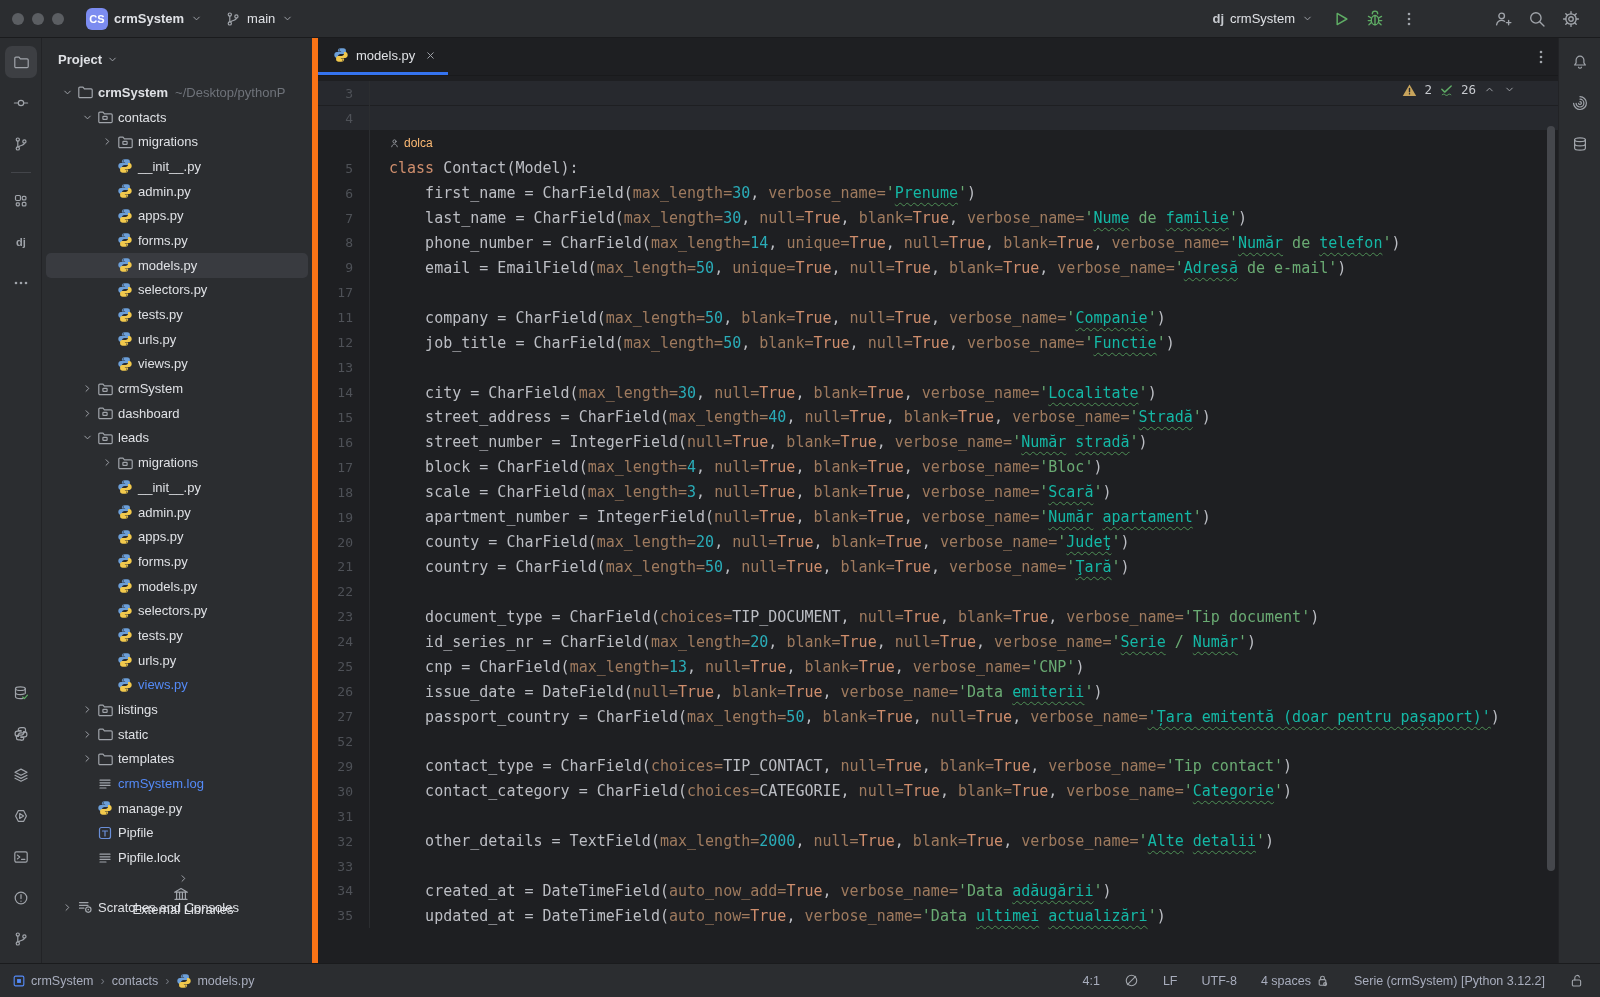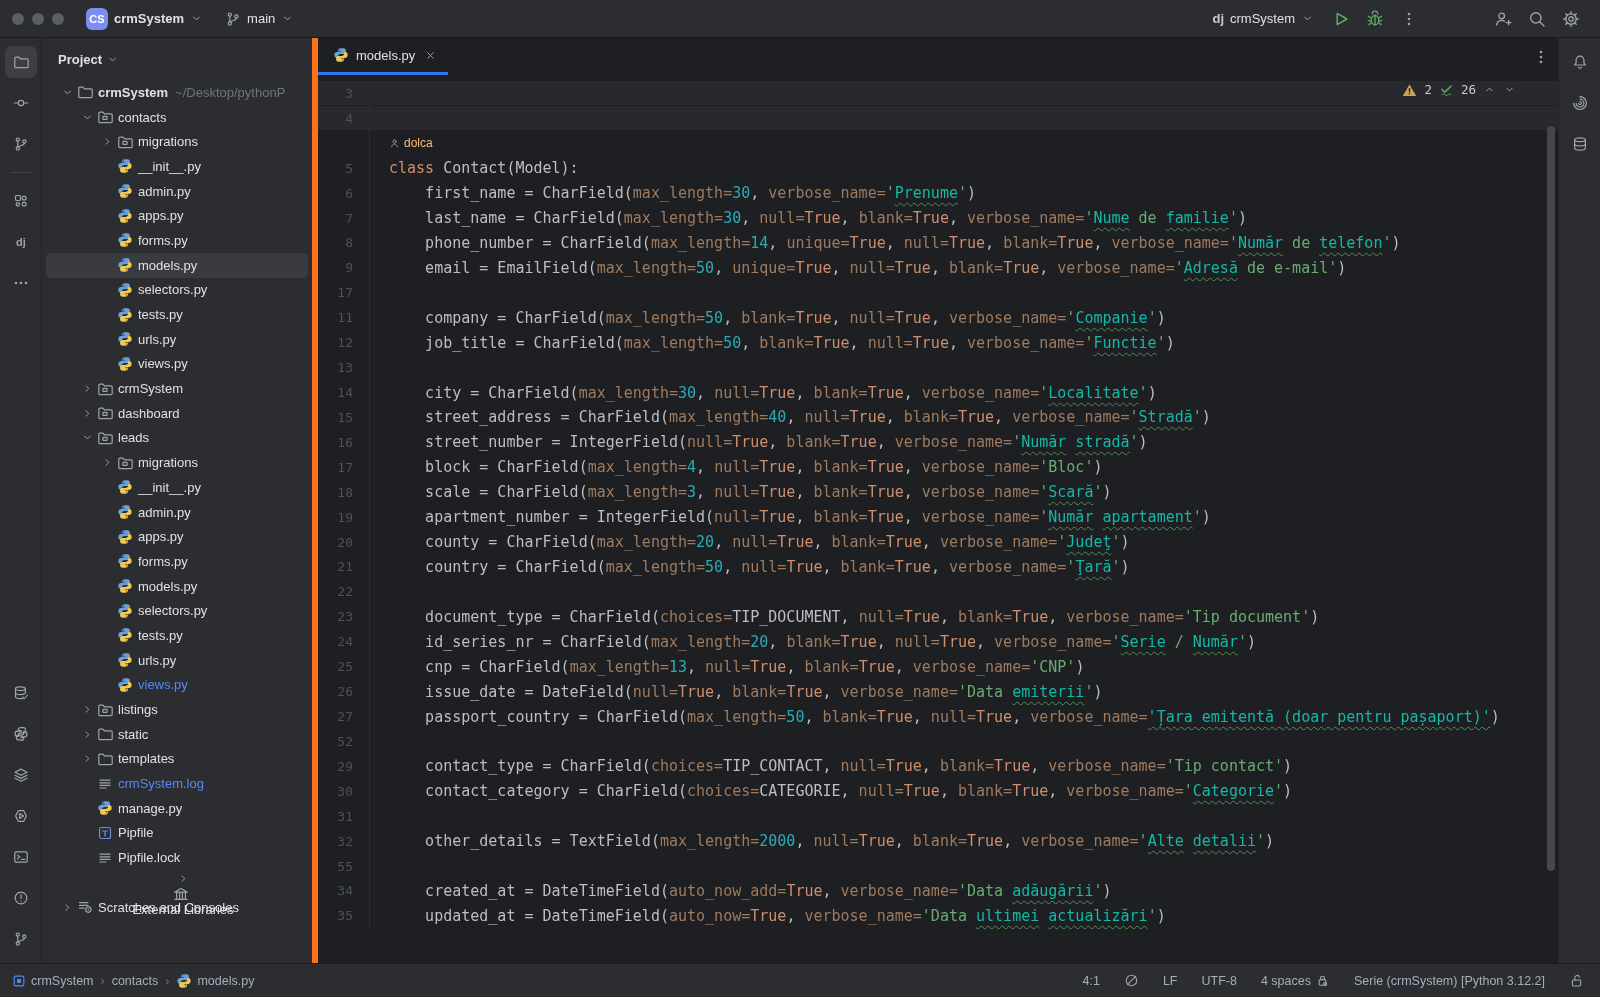--- a/index.html
+++ b/index.html
@@ -908,21 +908,21 @@
             </div>
             <div class="crow">
               <span class="gut">31</span>
               <span class="cl"></span>
             </div>
             <div class="crow">
               <span class="gut">32</span>
               <span class="cl"><span class="tk-p">    other_details = TextField(</span><span class="tk-a">max_length=</span><span class="tk-n">2000</span><span class="tk-p">, </span><span class="tk-a">null=</span><span class="tk-k">True</span><span class="tk-p">, </span><span class="tk-a">blank=</span><span class="tk-k">True</span><span class="tk-p">, </span><span class="tk-a">verbose_name=</span><span class="tk-s">'</span><span class="tk-u">Alte</span><span class="tk-s"> </span><span class="tk-u">detalii</span><span class="tk-s">'</span><span class="tk-p">)</span></span>
             </div>
             <div class="crow">
-              <span class="gut">55</span>
+              <span class="gut">33</span>
               <span class="cl"></span>
             </div>
             <div class="crow">
               <span class="gut">34</span>
               <span class="cl"><span class="tk-p">    created_at = DateTimeField(</span><span class="tk-a">auto_now_add=</span><span class="tk-k">True</span><span class="tk-p">, </span><span class="tk-a">verbose_name=</span><span class="tk-s">'Data </span><span class="tk-u">adăugării</span><span class="tk-s">'</span><span class="tk-p">)</span></span>
             </div>
             <div class="crow">
               <span class="gut">35</span>
               <span class="cl"><span class="tk-p">    updated_at = DateTimeField(</span><span class="tk-a">auto_now=</span><span class="tk-k">True</span><span class="tk-p">, </span><span class="tk-a">verbose_name=</span><span class="tk-s">'Data </span><span class="tk-u">ultimei</span><span class="tk-s"> </span><span class="tk-u">actualizări</span><span class="tk-s">'</span><span class="tk-p">)</span></span>
             </div>

